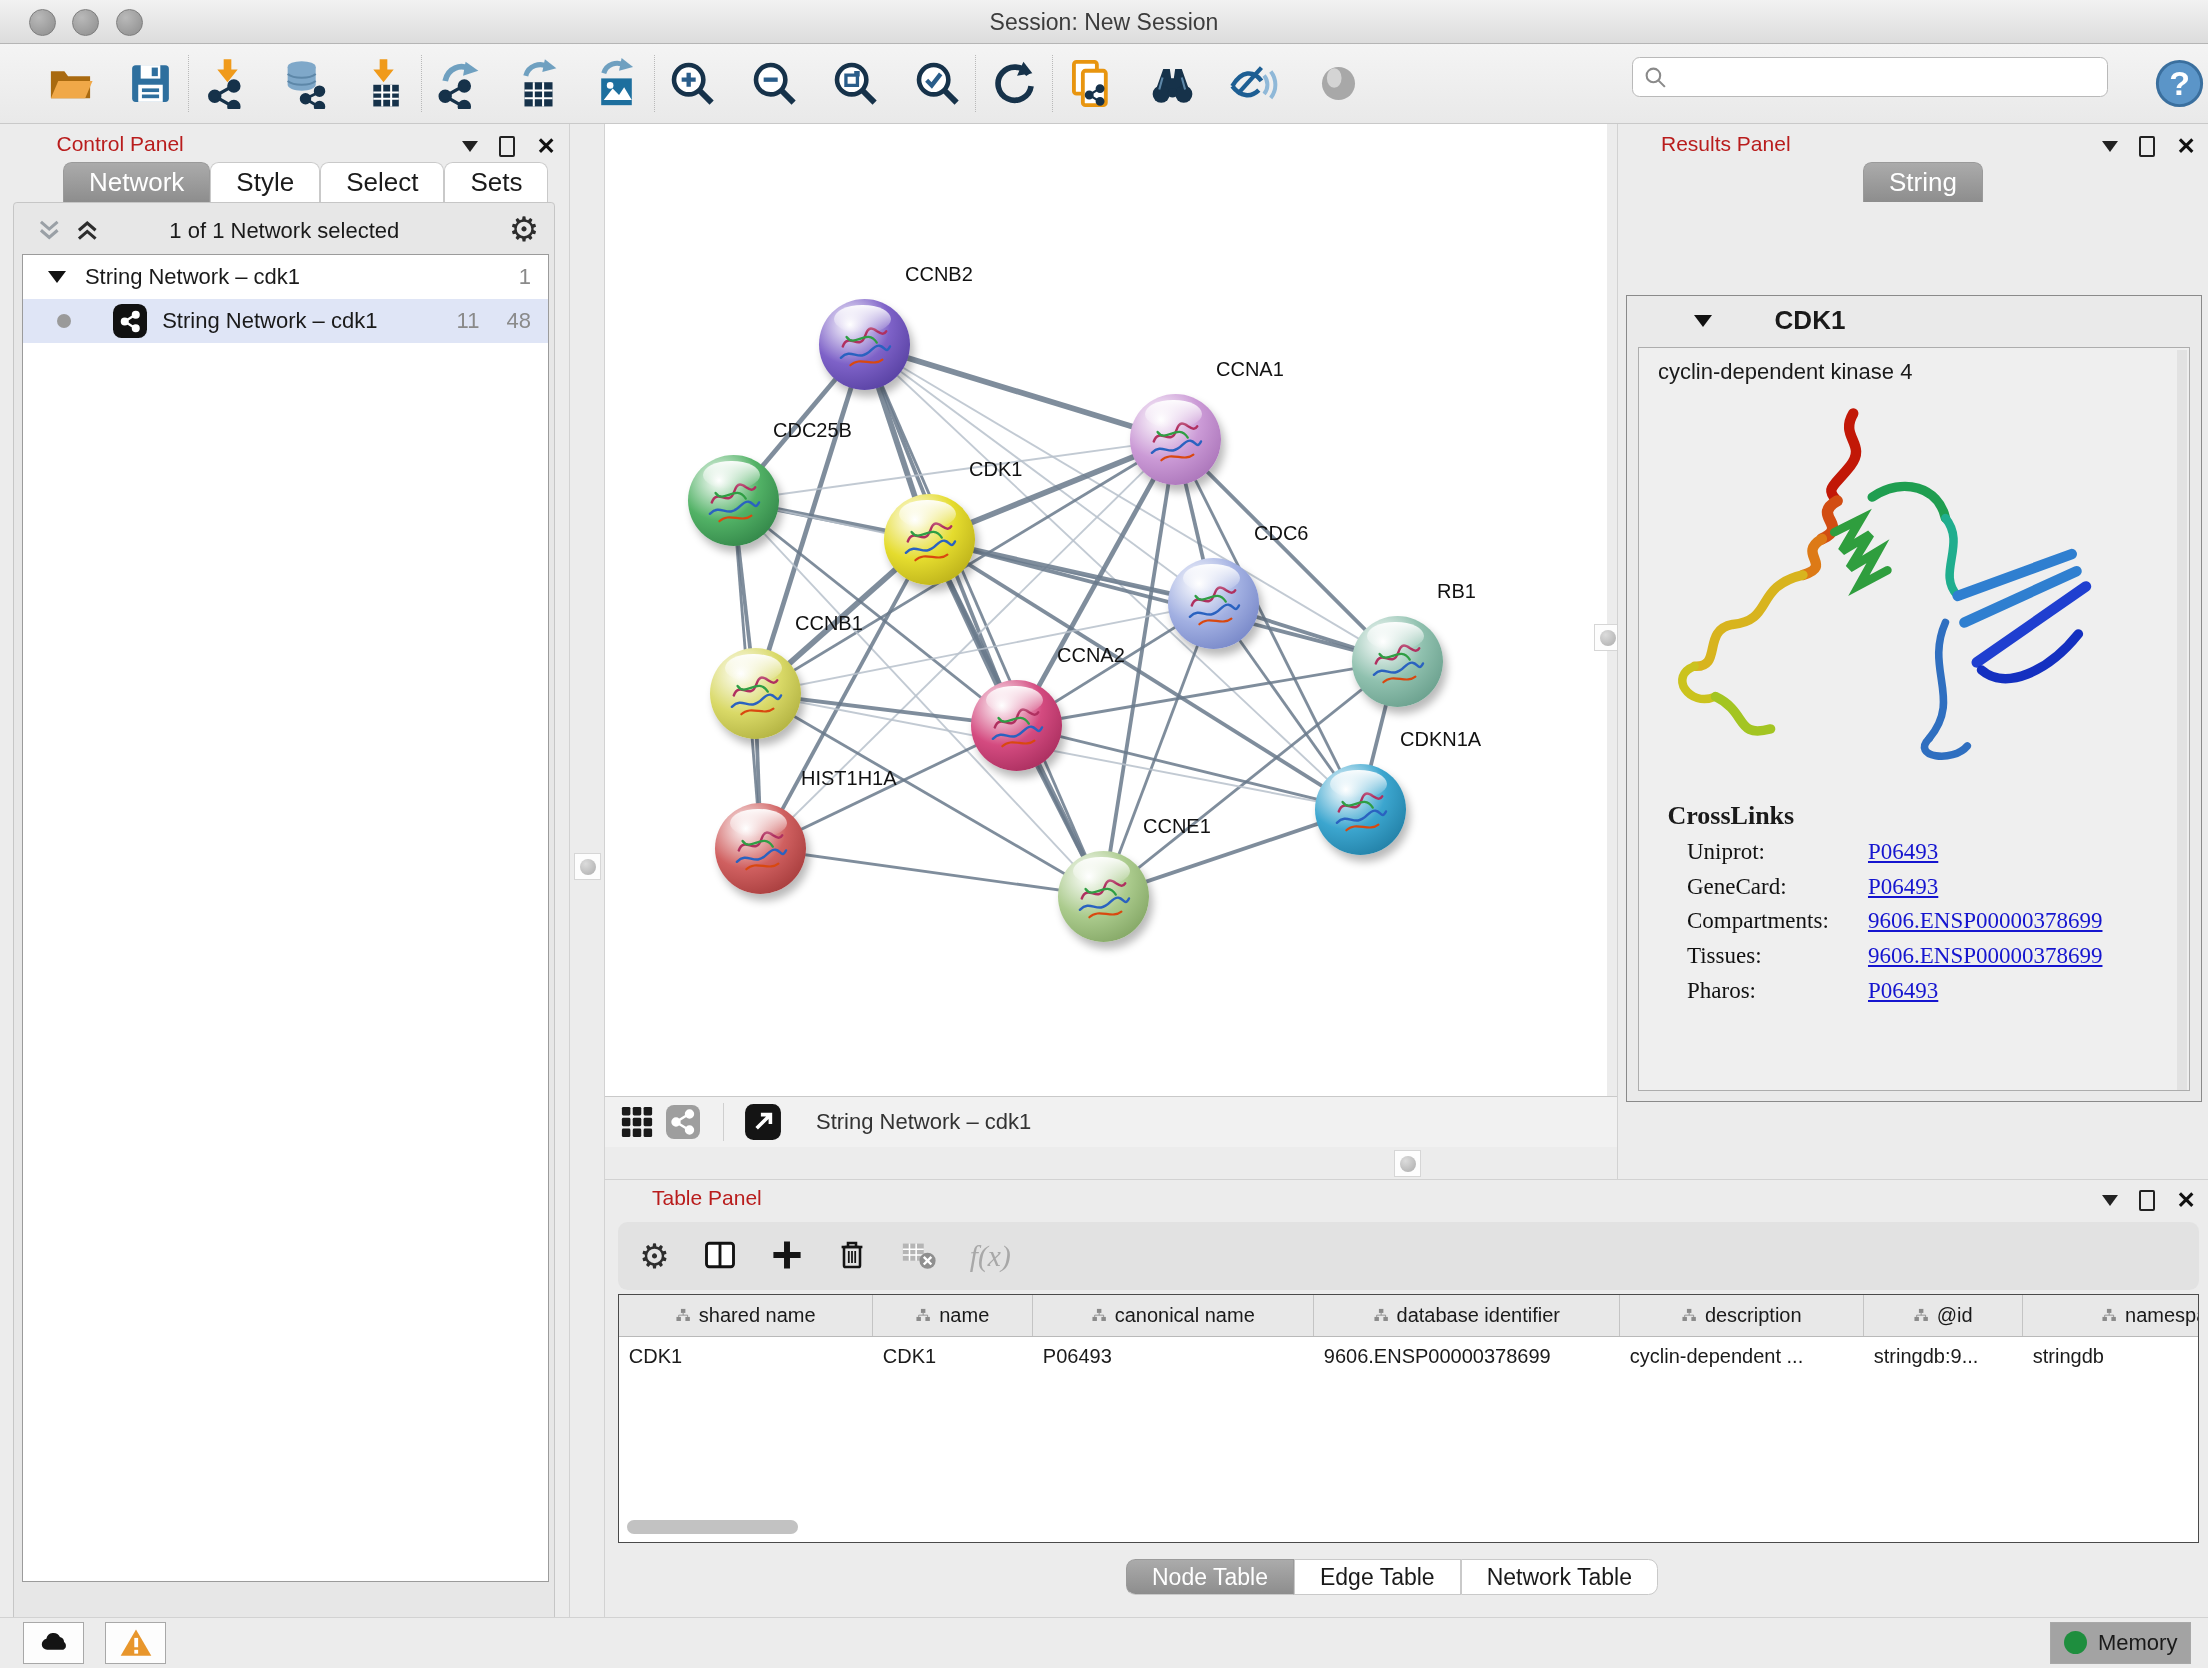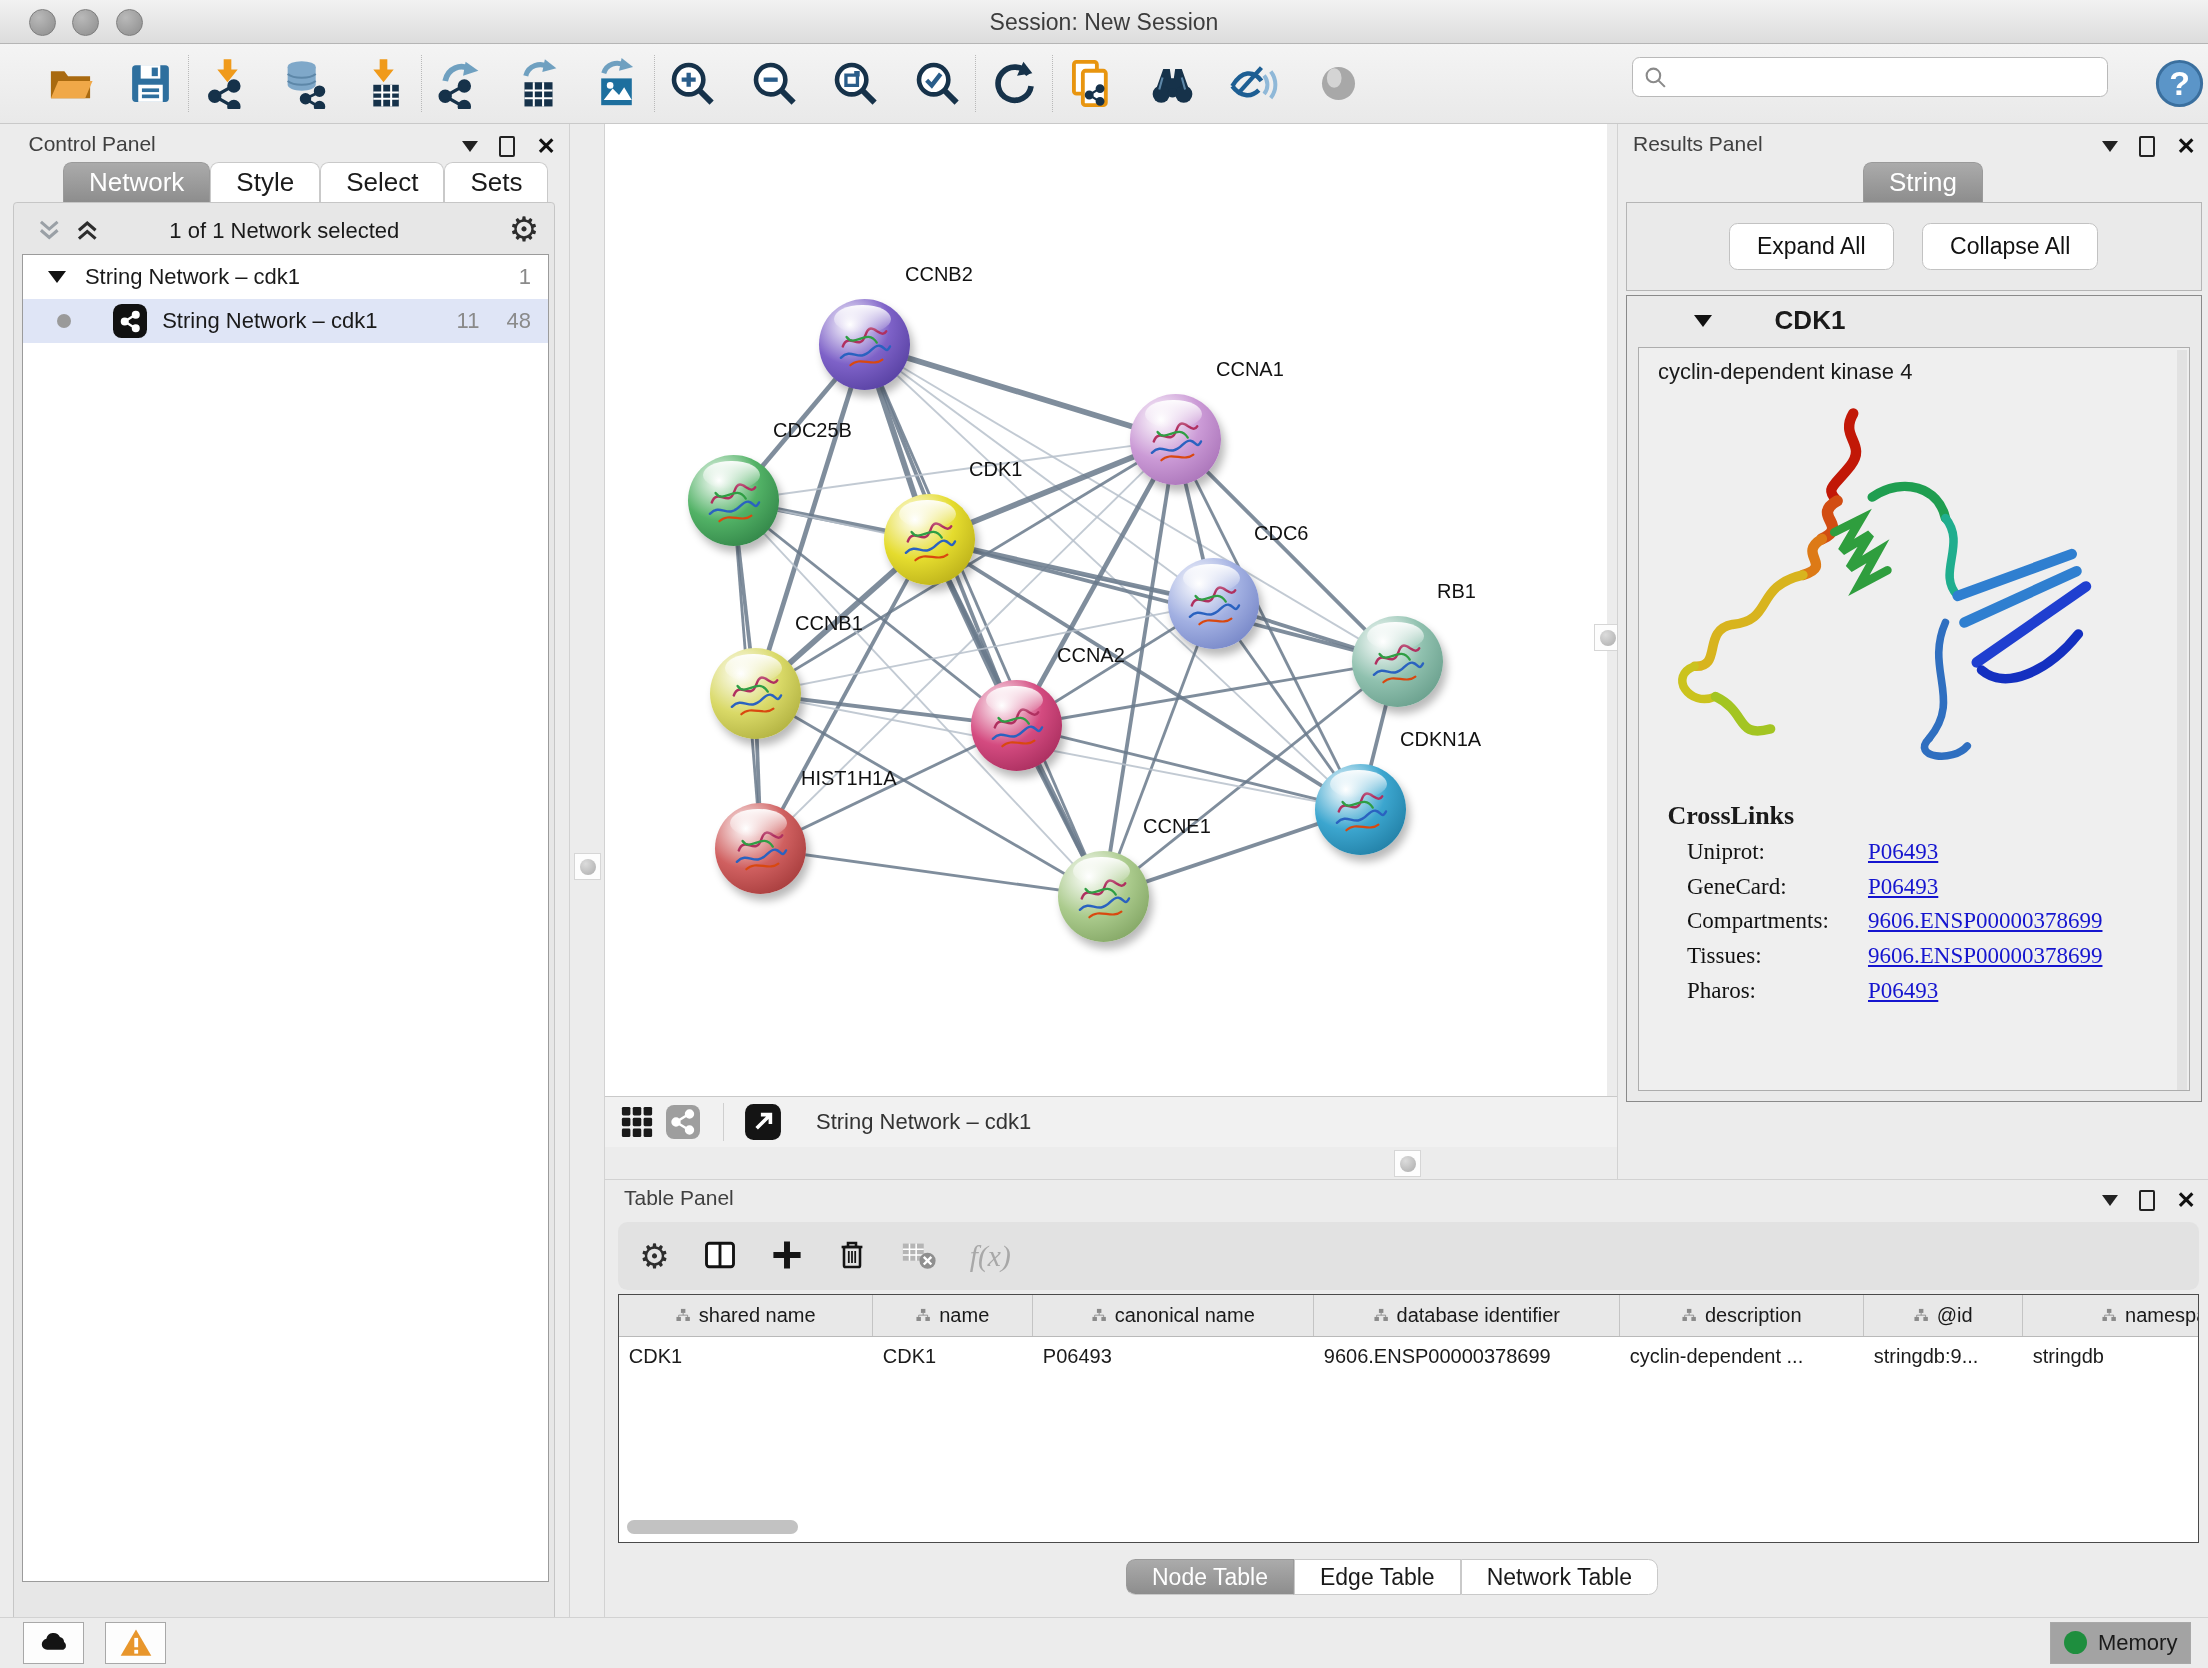--- a/index.html
+++ b/index.html
@@ -20,21 +20,21 @@
     display:flex; align-items:center; }
   .tbtn { width:53px; height:53px; display:flex; align-items:center; justify-content:center; flex:0 0 auto; }
   .tsep { width:1px; height:57px; border-left:1.9px dotted #b9b9b9; margin:0 11.4px; flex:0 0 auto; }
   .searchbox { position:absolute; left:1632px; top:13.3px; width:476px; height:40px; background:#fff;
     border:1px solid #b9b9b9; border-radius:7.6px; display:flex; align-items:center; padding-left:9.5px; }
   .searchbox input { border:none; outline:none; font-size:21px; width:418px; background:transparent;
     font-family:"Liberation Sans",sans-serif; }
   .helpbtn { position:absolute; left:2150px; top:9.5px; }
 
   
-  .panel-title { font-size:21px; color:#404040; }
+  .panel-title { font-size:21px; color:#b91c1c;margin-left:28px; }
   .ph-icons { position:absolute; right:13.3px; top:0; height:34px; display:flex; align-items:center; gap:21px; }
   .ph-tri { width:0; height:0; border-left:8.6px solid transparent; border-right:8.6px solid transparent; border-top:11.4px solid #222; }
   .ph-float { width:16px; height:21px; border:2.4px solid #222; border-radius:1.9px; }
   .ph-x { font-size:23px; font-weight:bold; color:#111; line-height:1; }
 
   .tab { height:40px; display:inline-flex; align-items:center; justify-content:center;
     background:#fff; border:1px solid #c9c9c9; border-bottom:none; border-radius:8.6px 8.6px 0 0;
     font-size:26px; padding:0 25px; position:relative; }
   .tab.sel { background:linear-gradient(#ababab,#8d8d8d); color:#fff; border-color:#9a9a9a; }
 
@@ -626,24 +626,20 @@
     </div>
 
   <div class="rpanel">
     <div class="rp-head panel-title">Results Panel</div>
     <div class="ph-icons" style="top:5.7px">
       <span class="ph-tri"></span>
       <span class="ph-float"></span>
       <span class="ph-x">✕</span>
     </div>
     <span class="rp-tab tab sel">String</span>
-    <div class="rp-actions">
-      <button class="btn">Expand All</button>
-      <button class="btn">Collapse All</button>
-    </div>
     <div class="rp-entry">
       <div class="rp-entry-head">
         <span class="tri-down" style="margin-left:67px"></span>
         <span class="rp-entry-name" style="margin-left:63px">CDK1</span>
       </div>
       <div class="rp-inner">
         <div class="rp-desc">cyclin-dependent kinase 4</div>
         <svg width="533" height="399" viewBox="0 0 560 420">
           <g fill="none" stroke-linecap="round">
             <path d="M225 30 C210 55, 240 62, 222 85 S 195 108, 208 122" stroke="#c21807" stroke-width="11"></path>

